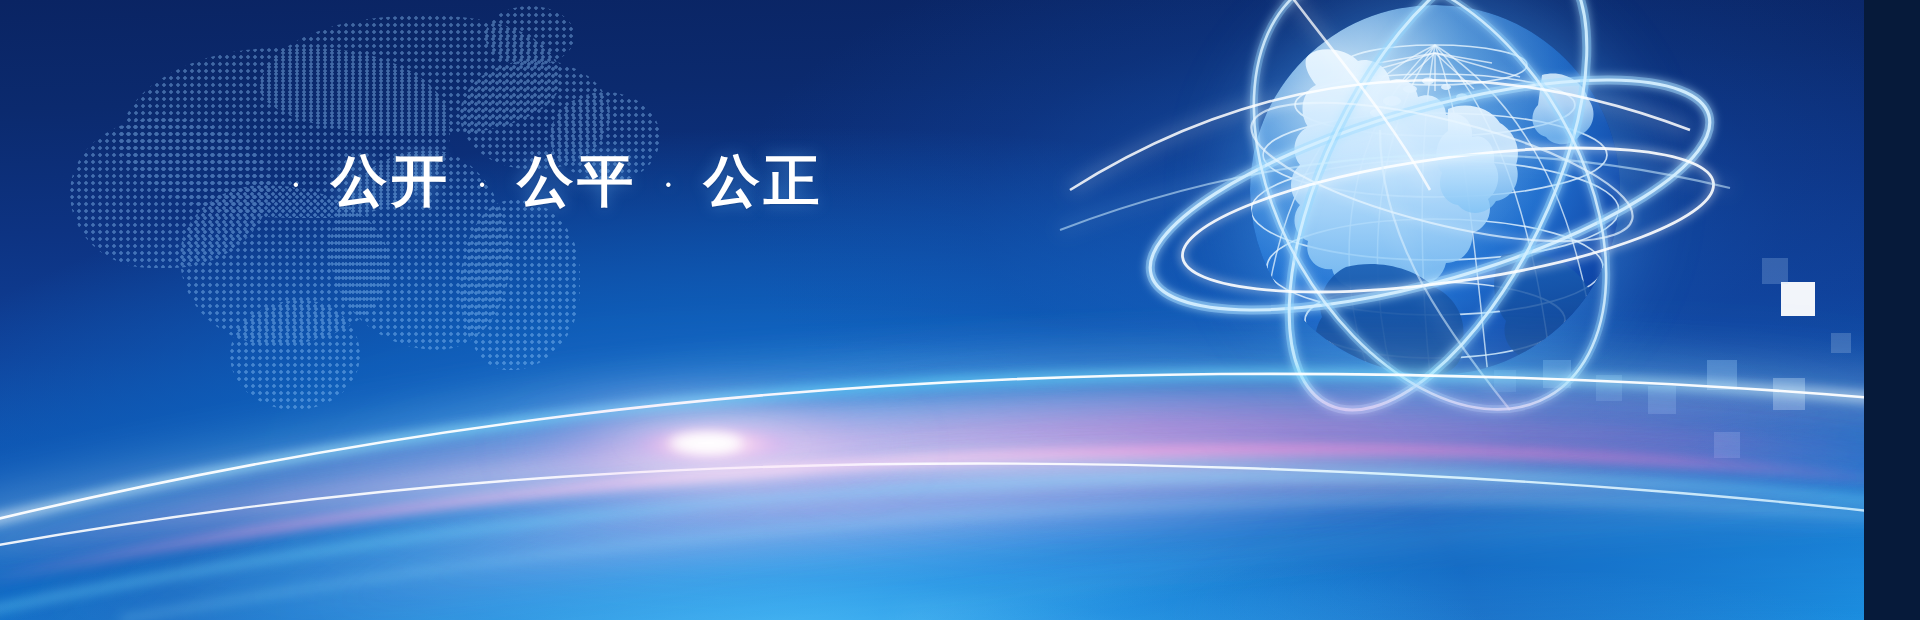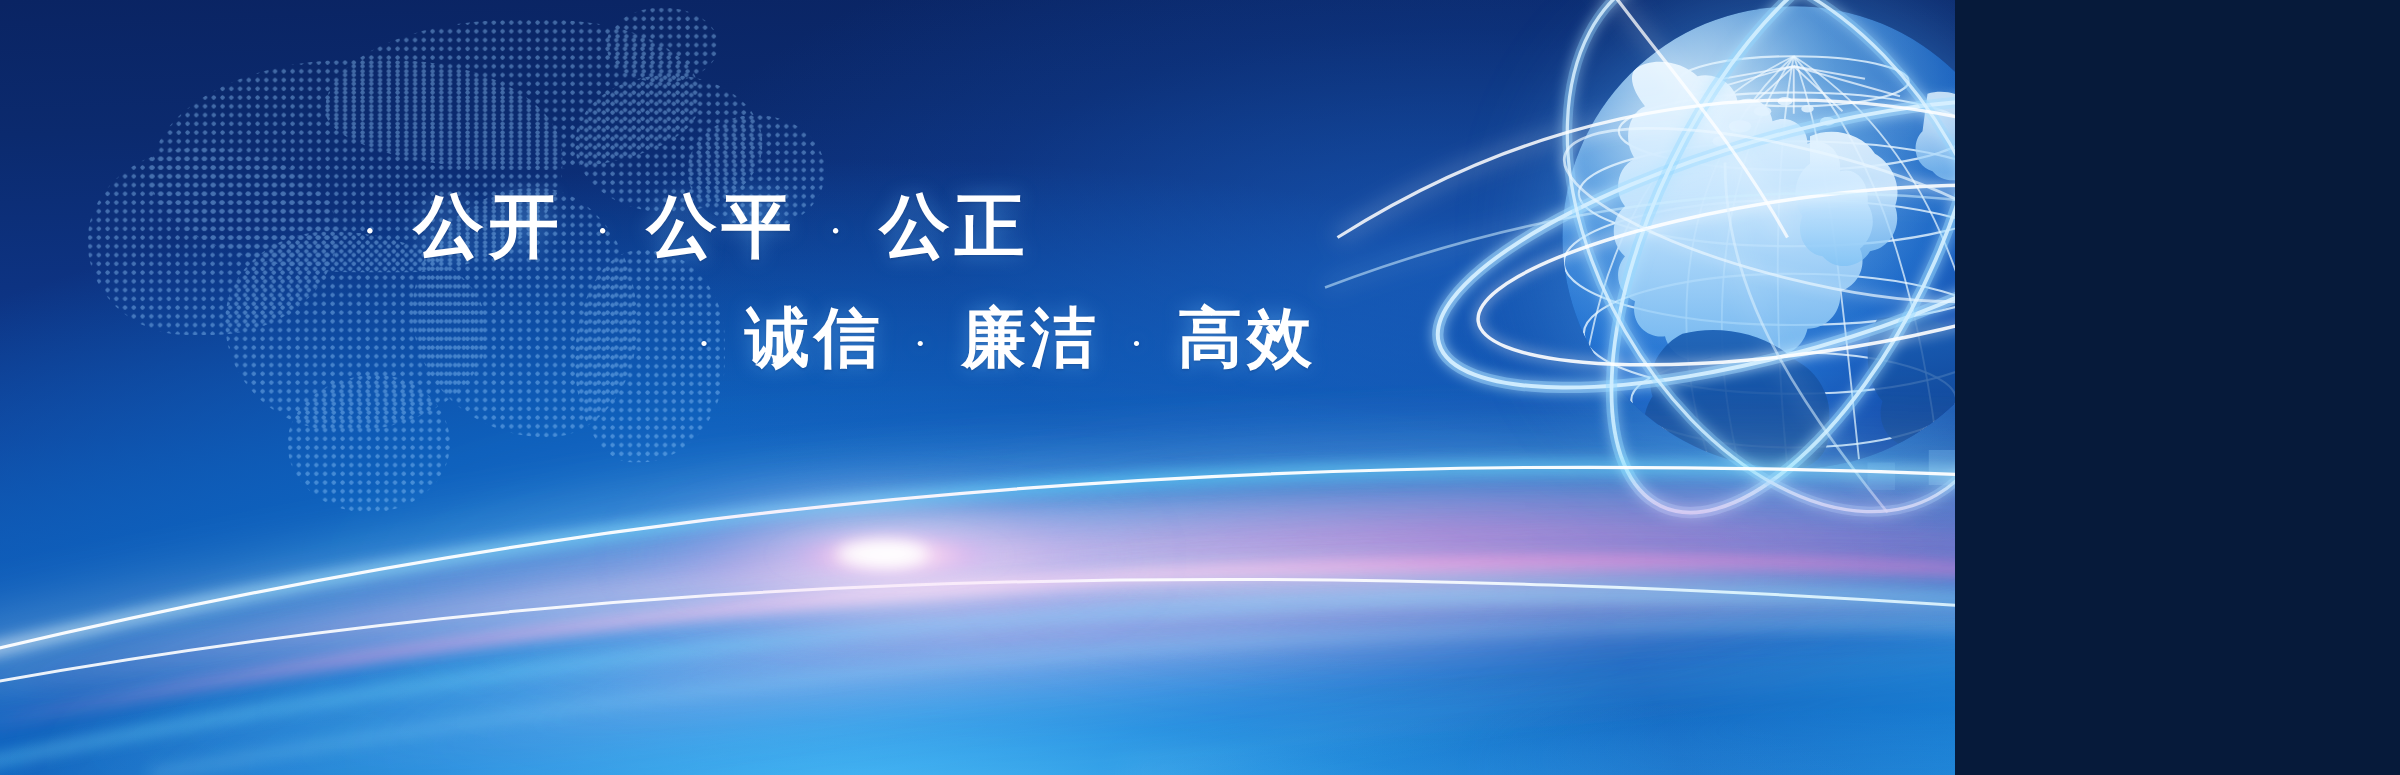--- a/index.html
+++ b/index.html
@@ -1,21 +1,21 @@
 <!DOCTYPE html>
 <html><head>
 <meta charset="utf-8">
 <title>Banner</title>
 <style>
   html,body{margin:0;padding:0;background:#061a3a;}
   *{box-sizing:border-box;}
 
   .banner{
     position:relative;
-    width:1564px;height:620px;
+    width:1864px;height:620px;
     overflow:hidden;
     font-family:"DejaVu Serif","Liberation Serif",serif;
     background:
       radial-gradient(ellipse 900px 420px at 74% 34%, rgba(30,110,210,0.55) 0%, rgba(20,80,175,0.22) 45%, rgba(0,0,0,0) 72%),
       radial-gradient(ellipse 1500px 700px at 44% 104%, #2ea8ef 0%, #1783d8 22%, #0e61bd 44%, rgba(12,62,150,0) 74%),
       linear-gradient(178deg, #0a2463 0%, #0b2a6e 16%, #0d3382 34%, #0f4098 52%, #1058b6 70%, #1277cf 86%, #1a93e4 100%);
   }
 
   
   .dotmap{
@@ -367,23 +367,15 @@
   <div class="headline">
     <div class="line line1">
       <span class="dot">·</span>
       <span>公开</span>
       <span class="dot">·</span>
       <span>公平</span>
       <span class="dot">·</span>
       <span>公正</span>
     </div>
 
-    <div class="line line2">
-      <span class="dot">·</span>
-      <span>诚信</span>
-      <span class="dot">·</span>
-      <span>廉洁</span>
-      <span class="dot">·</span>
-      <span>高效</span>
-    </div>
   </div>
 
 </div>
 
 </body></html>

